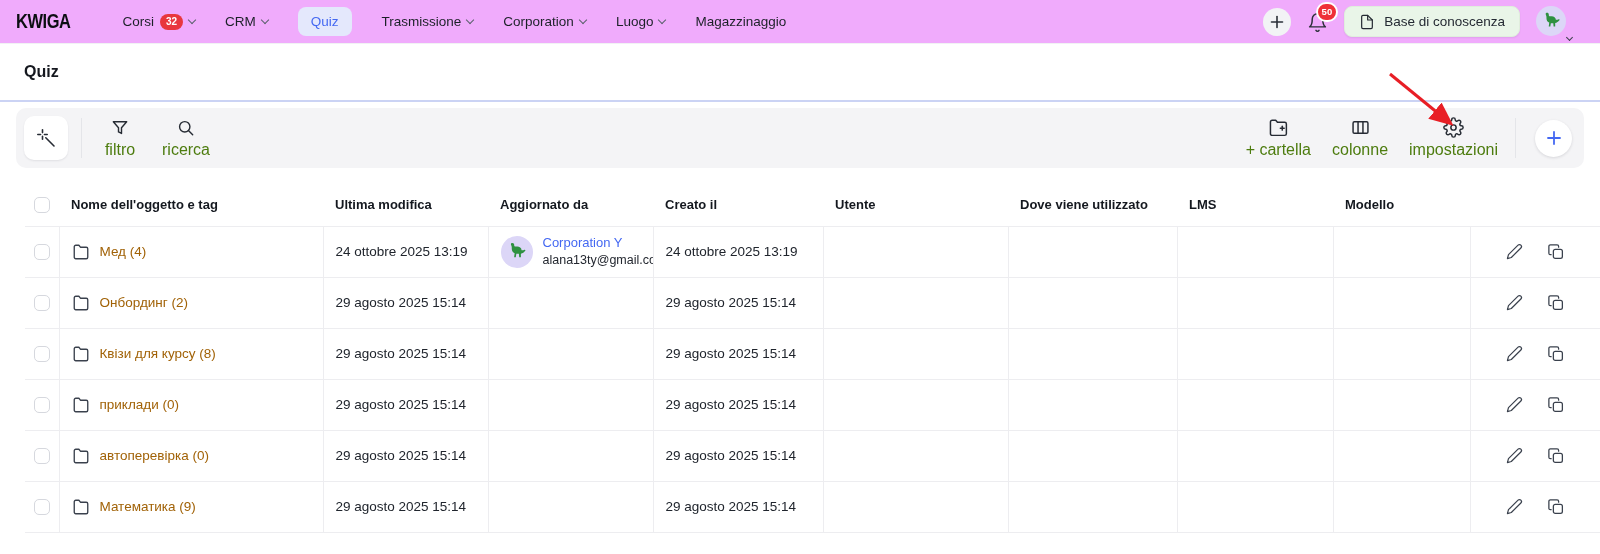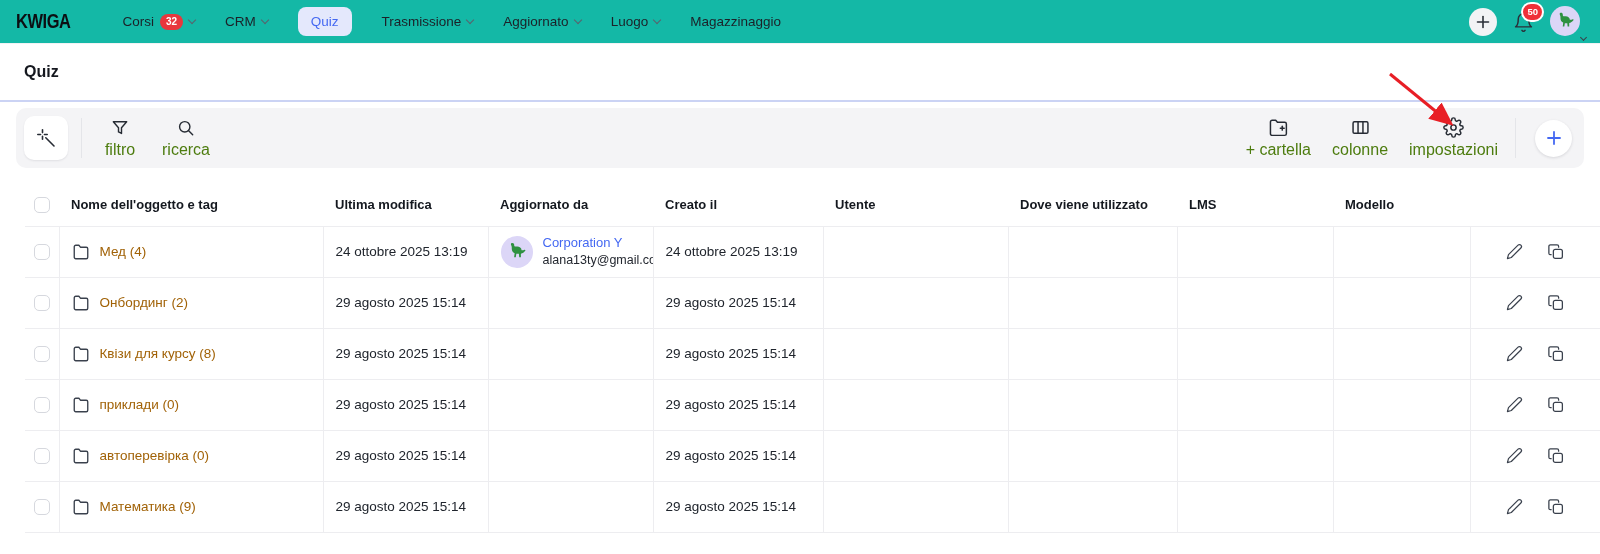--- a/index.html
+++ b/index.html
@@ -5,21 +5,21 @@
   * { box-sizing: border-box; }
   html,body { margin:0; padding:0; }
   body {
     width:1600px; height:554px; overflow:hidden; position:relative;
     background:#fff; color:#1d222c;
     font-family:"Liberation Sans", sans-serif;
   }
   svg { display:block; }
 
   
-  .topnav { height:44px; display:flex; align-items:center; padding:0 18px 0 16px; border-bottom:1px solid #f1f2f4; background:#14b8a6; }
+  .topnav { height:44px; display:flex; align-items:center; padding:0 32px 0 16px; border-bottom:1px solid #f1f2f4; background:#f0abfc; }
   .logo { font-weight:900; font-size:20px; letter-spacing:-.5px; color:#0c0e12; transform:scaleX(.82); transform-origin:left center; margin-right:40px; white-space:nowrap; }
   .nav { display:flex; align-items:center; gap:30px; font-size:13.5px; }
   .nav-item { display:flex; align-items:center; gap:6px; color:#1c2128; cursor:pointer; white-space:nowrap; }
   .nav-item.active { background:var(--nav-active-bg,#e4e8fc); color:var(--accent-blue,#4468f2); padding:7px 13px; border-radius:8px; }
   .chev { width:6px; height:6px; border-right:1.5px solid #5a616c; border-bottom:1.5px solid #5a616c; transform:rotate(45deg); margin-top:-4px; }
   .count-badge { background:var(--badge-red,#e8373d); color:#fff; font-size:10px; font-weight:bold; border-radius:999px; padding:3px 6px; line-height:1; }
   .nav-right { margin-left:auto; display:flex; align-items:center; gap:16px; }
   .icon-circle { width:28px; height:28px; border-radius:50%; background:#f2f3f5; border:none; display:flex; align-items:center; justify-content:center; color:#2a2f38; cursor:pointer; }
   .bell-wrap { position:relative; cursor:pointer; padding-top:2px; }
   .bell-badge { position:absolute; top:-8px; right:-10px; background:var(--notif-red,#ef3038); color:#fff; font-size:9.5px; font-weight:bold; border-radius:999px; padding:3px 4px; line-height:1; border:2px solid #fff; }
@@ -78,21 +78,21 @@
       <i class="chev"></i>
     </a>
     <a class="nav-item active">
       <span>Quiz</span>
     </a>
     <a class="nav-item">
       <span>Trasmissione</span>
       <i class="chev"></i>
     </a>
     <a class="nav-item">
-      <span>Aggiornato</span>
+      <span>Corporation</span>
       <i class="chev"></i>
     </a>
     <a class="nav-item">
       <span>Luogo</span>
       <i class="chev"></i>
     </a>
     <a class="nav-item">
       <span>Magazzinaggio</span>
     </a>
   </nav>
@@ -103,20 +103,27 @@
           <line x1="1.5" y1="7" x2="12.5" y2="7"></line>
         </svg>
     </button>
     <div class="bell-wrap">
       <svg width="21" height="21" viewBox="0 0 24 24" fill="none" stroke="#2a2f38" stroke-width="1.7" stroke-linecap="round" stroke-linejoin="round">
           <path d="M18 8A6 6 0 0 0 6 8c0 7-3 9-3 9h18s-3-2-3-9"></path>
           <path d="M13.73 21a2 2 0 0 1-3.46 0"></path>
         </svg>
       <span class="bell-badge">50</span>
     </div>
+    <button class="kb-btn">
+      <svg width="16" height="16" viewBox="0 0 24 24" fill="none" stroke="#242a33" stroke-width="1.8" stroke-linecap="round" stroke-linejoin="round">
+          <path d="M13 2H6a2 2 0 0 0-2 2v16a2 2 0 0 0 2 2h12a2 2 0 0 0 2-2V9z"></path>
+          <polyline points="13 2 13 9 20 9"></polyline>
+        </svg>
+      <span>Base di conoscenza</span>
+    </button>
     <div class="avatar-wrap">
       <span class="avatar">
         <svg width="22" height="22" viewBox="0 0 32 32">
             <path fill="#2e9140" d="M10.2 4.1c-1.4 0-2.2.9-1.9 2.1L9 8.2c.3.8.4 1.4.4 2.2V12c0 3.2 1.5 5.3 4 6.3L12.7 24H15l.8-4.9 3.5.2.5 4.7h2.3v-5c2.5-.6 4.4-2 6.1-4.1.6-.8-.2-1.8-1.1-1.4-1.5.7-2.8.9-4 .7-.3-3.2-2.9-5.1-6.1-5.1h-2.4c-1.2 0-1.8-.7-1.8-1.9v-.5c0-1.6-1-2.6-2.6-2.6z"></path>
           </svg>
       </span>
       <i class="avatar-caret"></i>
     </div>
   </div>
 </header>

